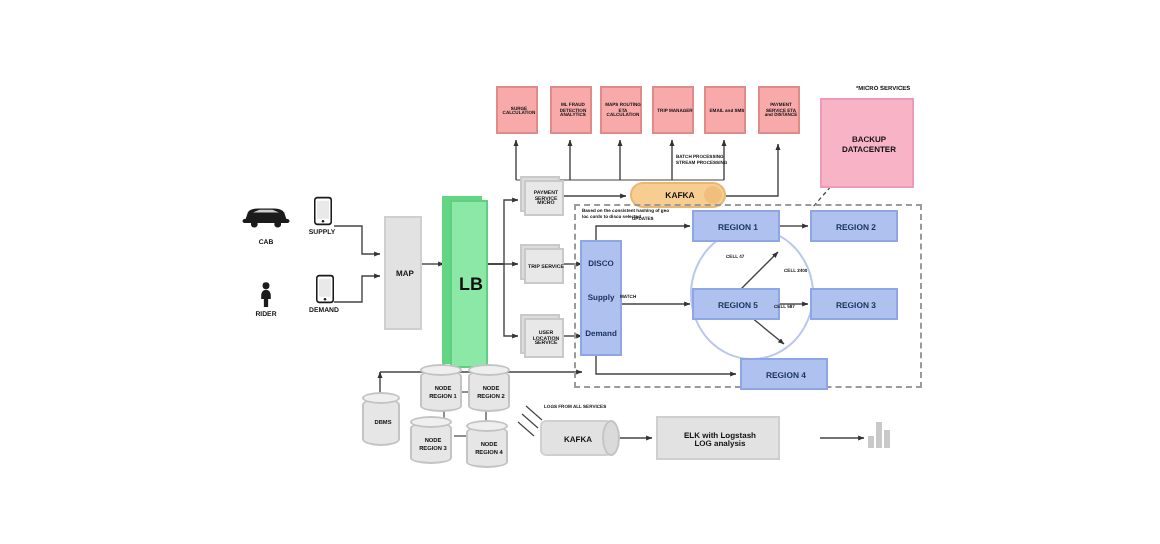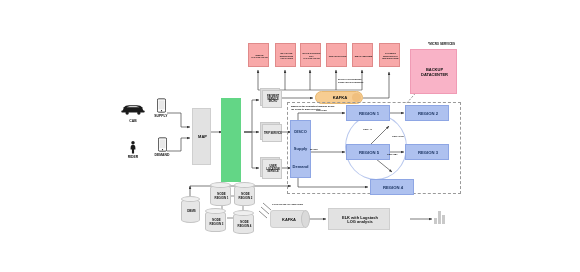--- a/index.html
+++ b/index.html
@@ -164,20 +164,23 @@
       <circle cx="7" cy="19" r="1" fill="#1b1b1b"></circle>
     </svg>
     <div class="iconlabel">DEMAND</div>
   </div>
 
   <div class="abs graybox" style="left:192px;top:108px;width:19px;height:57px;">
     <div class="lbl">MAP</div>
   </div>
 
   <div class="abs greenshadow" style="left:221px;top:98px;width:20px;height:84px;"></div>
+  <div class="abs greenbox" style="left:225px;top:100px;width:19px;height:84px;">
+    <div class="lbl">LB</div>
+  </div>
 
   <div class="abs docback" style="left:260px;top:88px;width:20px;height:18px;"></div>
   <div class="abs docstack" style="left:262px;top:90px;width:20px;height:18px;">
     <div class="lbl">PAYMENT SERVICE MICRO</div>
   </div>
 
   <div class="abs docback" style="left:260px;top:122px;width:20px;height:18px;"></div>
   <div class="abs docstack" style="left:262px;top:124px;width:20px;height:18px;">
     <div class="lbl">TRIP SERVICE</div>
   </div>

